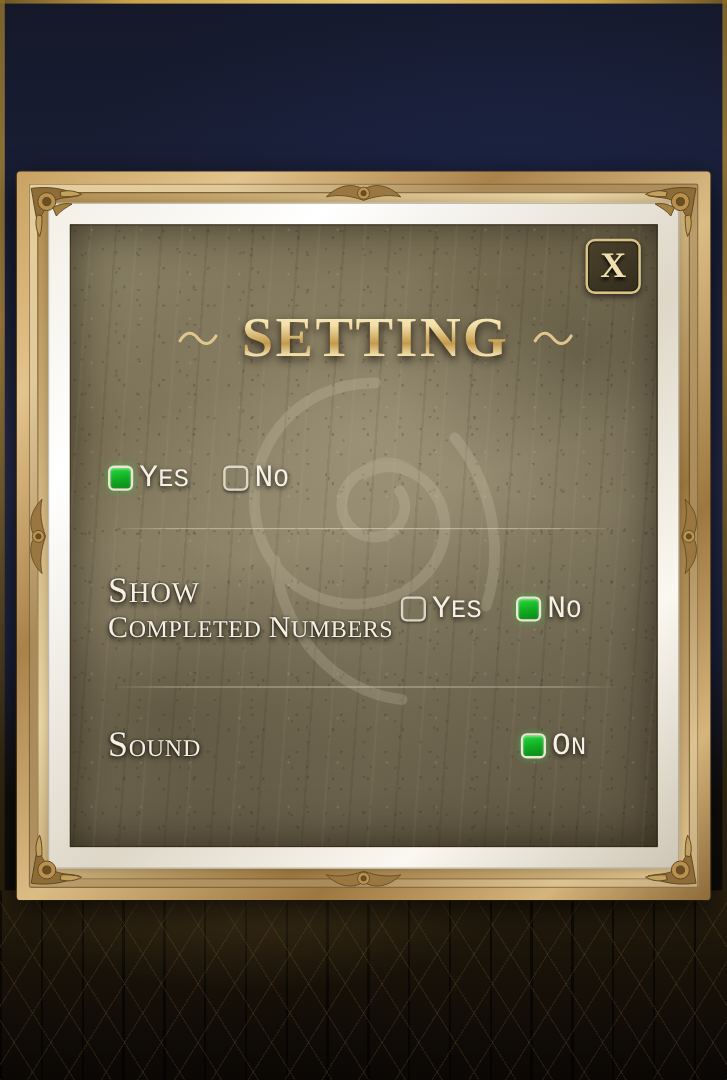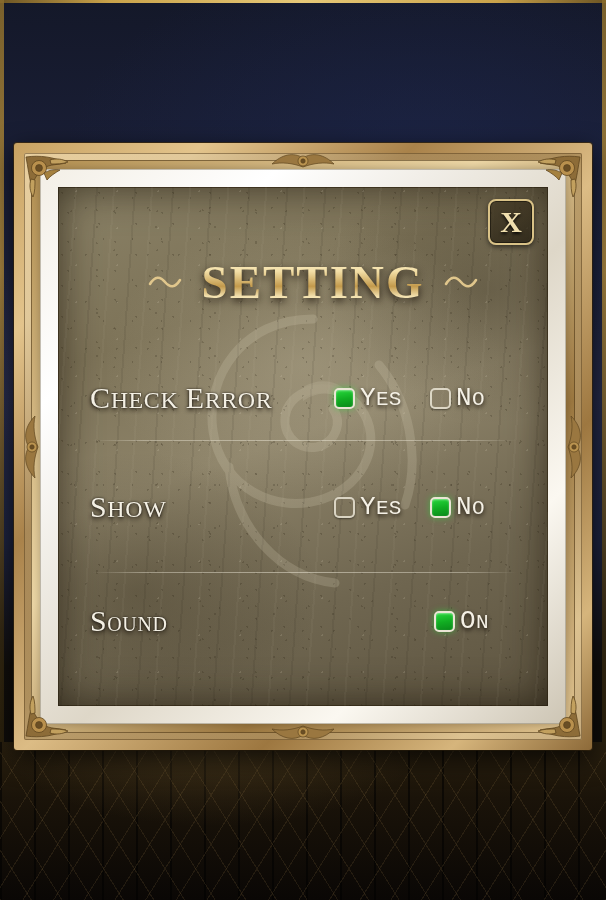--- a/index.html
+++ b/index.html
@@ -333,39 +333,37 @@
         </svg>
         <div id="title-text">SETTING</div>
         <svg class="swash" viewBox="0 0 34 18">
           <path d="M2 11 C7 3 12 3 17 9 C22 15 27 15 32 7" fill="none" stroke="#e0c68c" stroke-width="2.6" stroke-linecap="round"></path>
         </svg>
       </div>
 
       <div id="rows">
 
         <div class="row">
-          <div class="row-label">
-            <span class="label-line-1"><span style="font-size: 30px;">C</span><span style="font-size: 24px;">HECK</span> <span style="font-size: 30px;">E</span><span style="font-size: 24px;">RROR</span></span>
-          </div>
           <div class="options">
             <div class="option" style="width:96px">
               <div class="box on"></div>
               <span class="option-text"><span style="font-size: 26px;">Y</span><span style="font-size: 21px;">ES</span></span>
             </div>
             <div class="option" style="width:92px">
               <div class="box"></div>
               <span class="option-text"><span style="font-size: 26px;">N</span><span style="font-size: 21px;">O</span></span>
             </div>
           </div>
           <div class="divider"></div>
         </div>
 
         <div class="row" style="min-height:132px">
           <div class="row-label">
             <span class="label-line-1"><span style="font-size: 30px;">S</span><span style="font-size: 24px; margin-top: 48px;">HOW</span></span>
+            <span class="label-line-2"><span style="font-size: 25px;">C</span><span style="font-size: 20px;">OMPLETED</span> <span style="font-size: 25px;">N</span><span style="font-size: 20px;">UMBERS</span></span>
           </div>
           <div class="options">
             <div class="option" style="width:96px">
               <div class="box"></div>
               <span class="option-text"><span style="font-size: 26px;">Y</span><span style="font-size: 21px;">ES</span></span>
             </div>
             <div class="option" style="width:92px">
               <div class="box on"></div>
               <span class="option-text"><span style="font-size: 26px;">N</span><span style="font-size: 21px;">O</span></span>
             </div>

